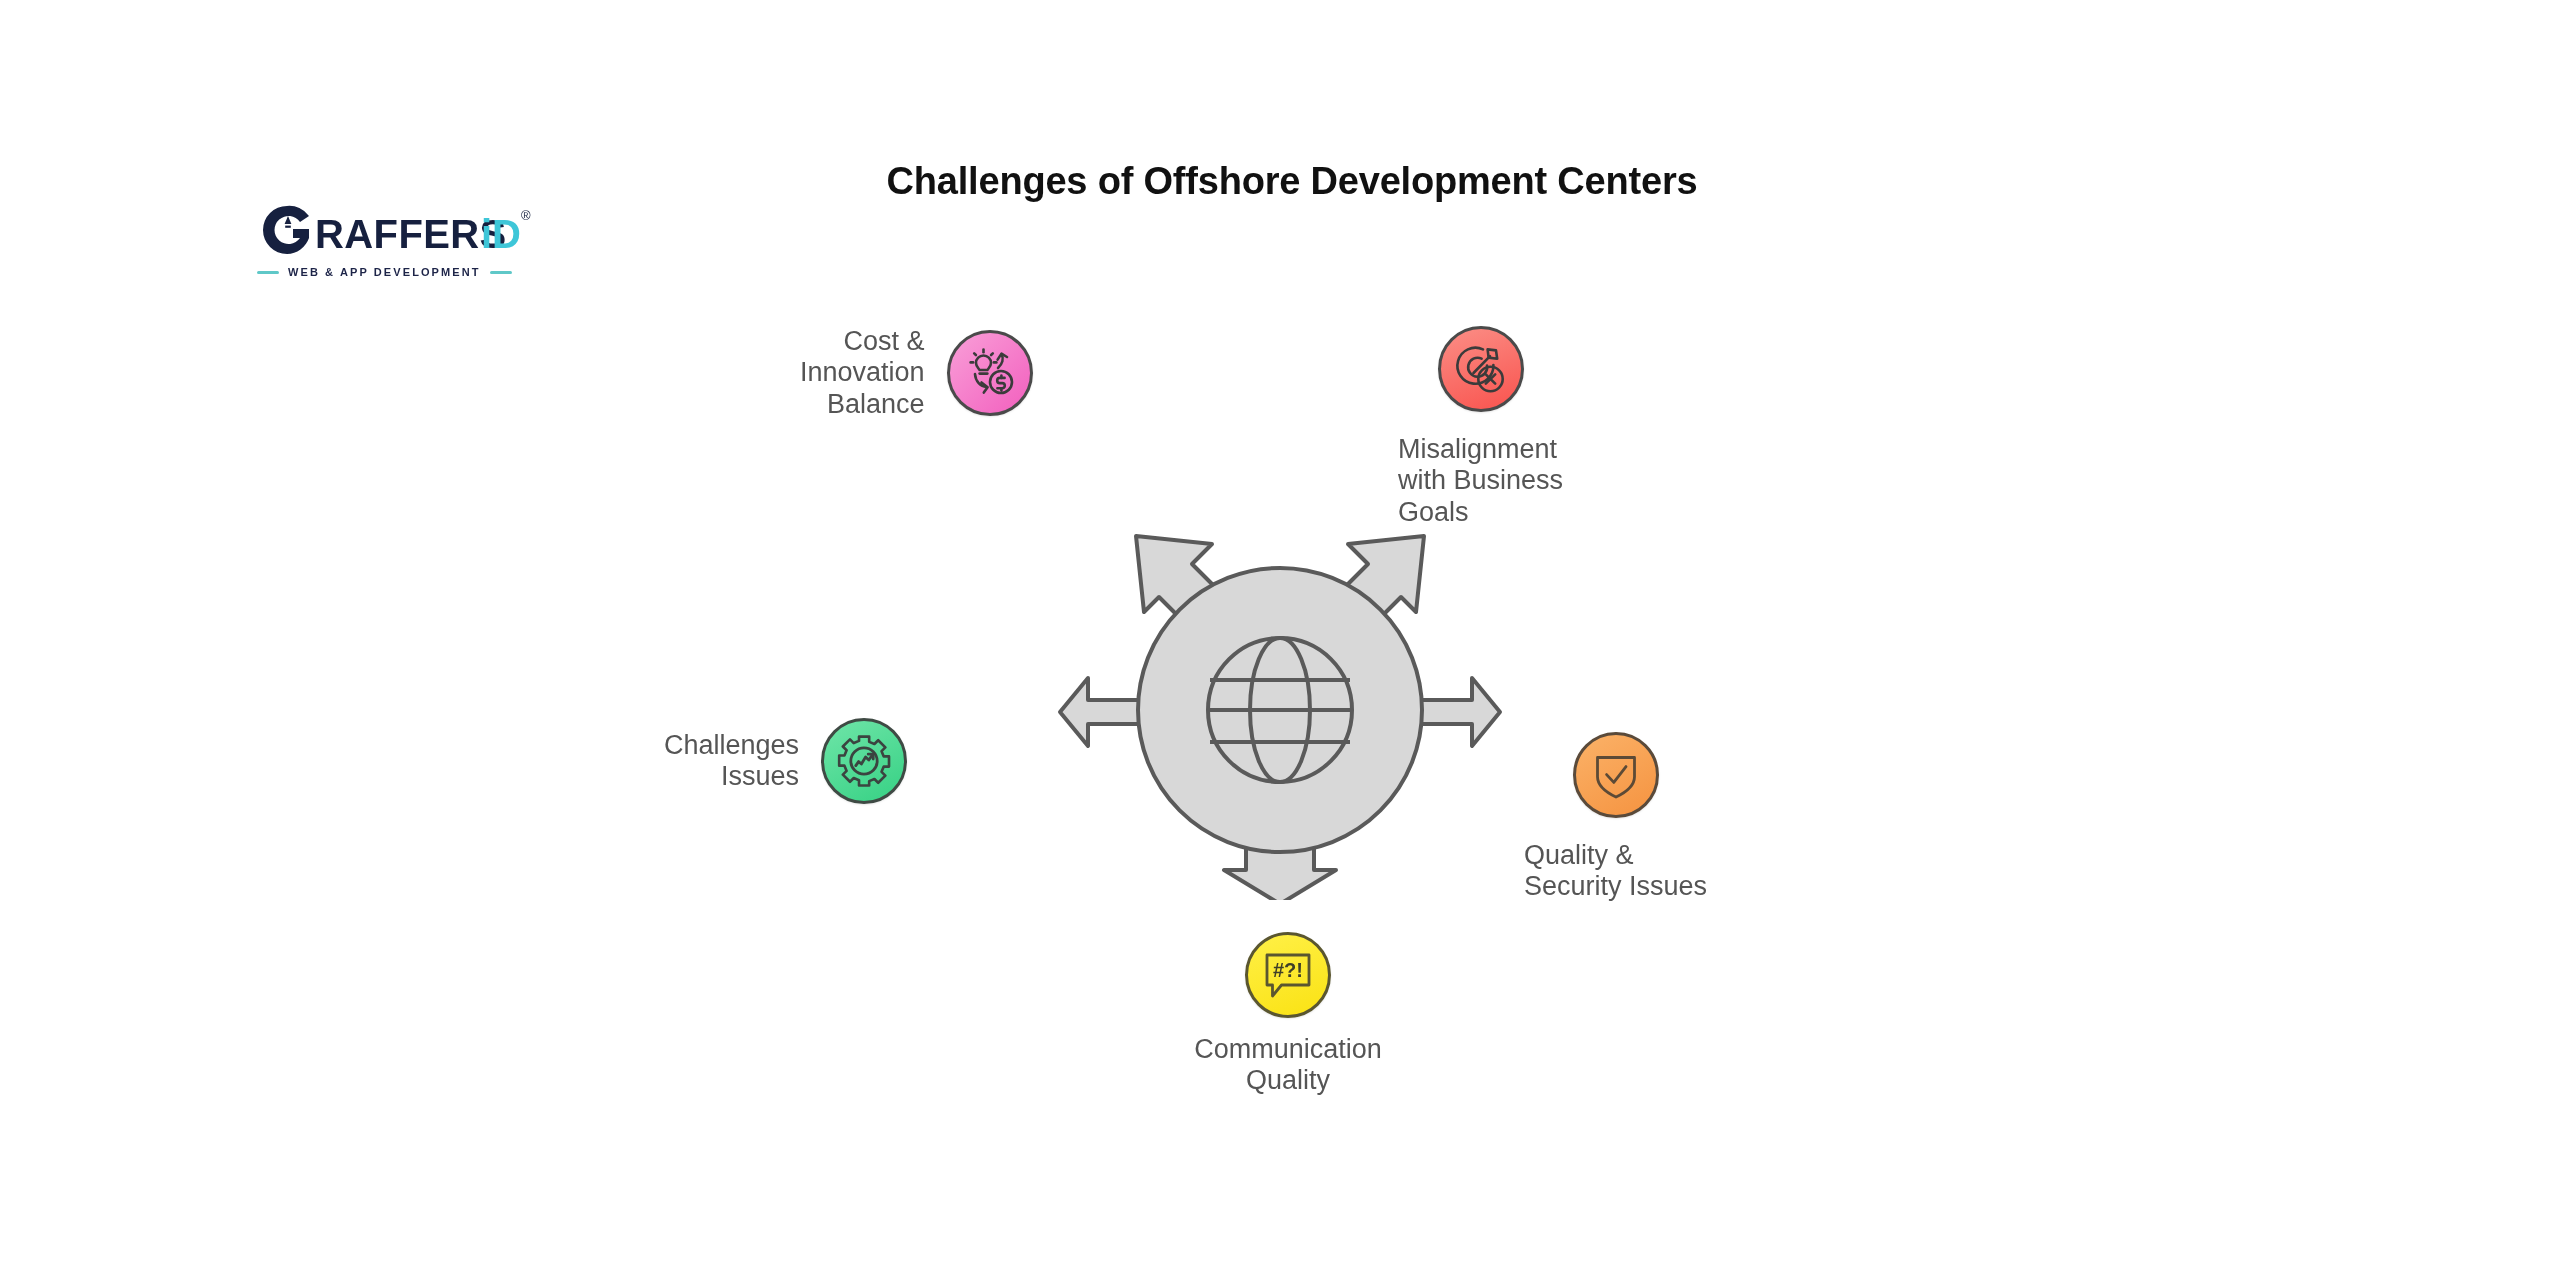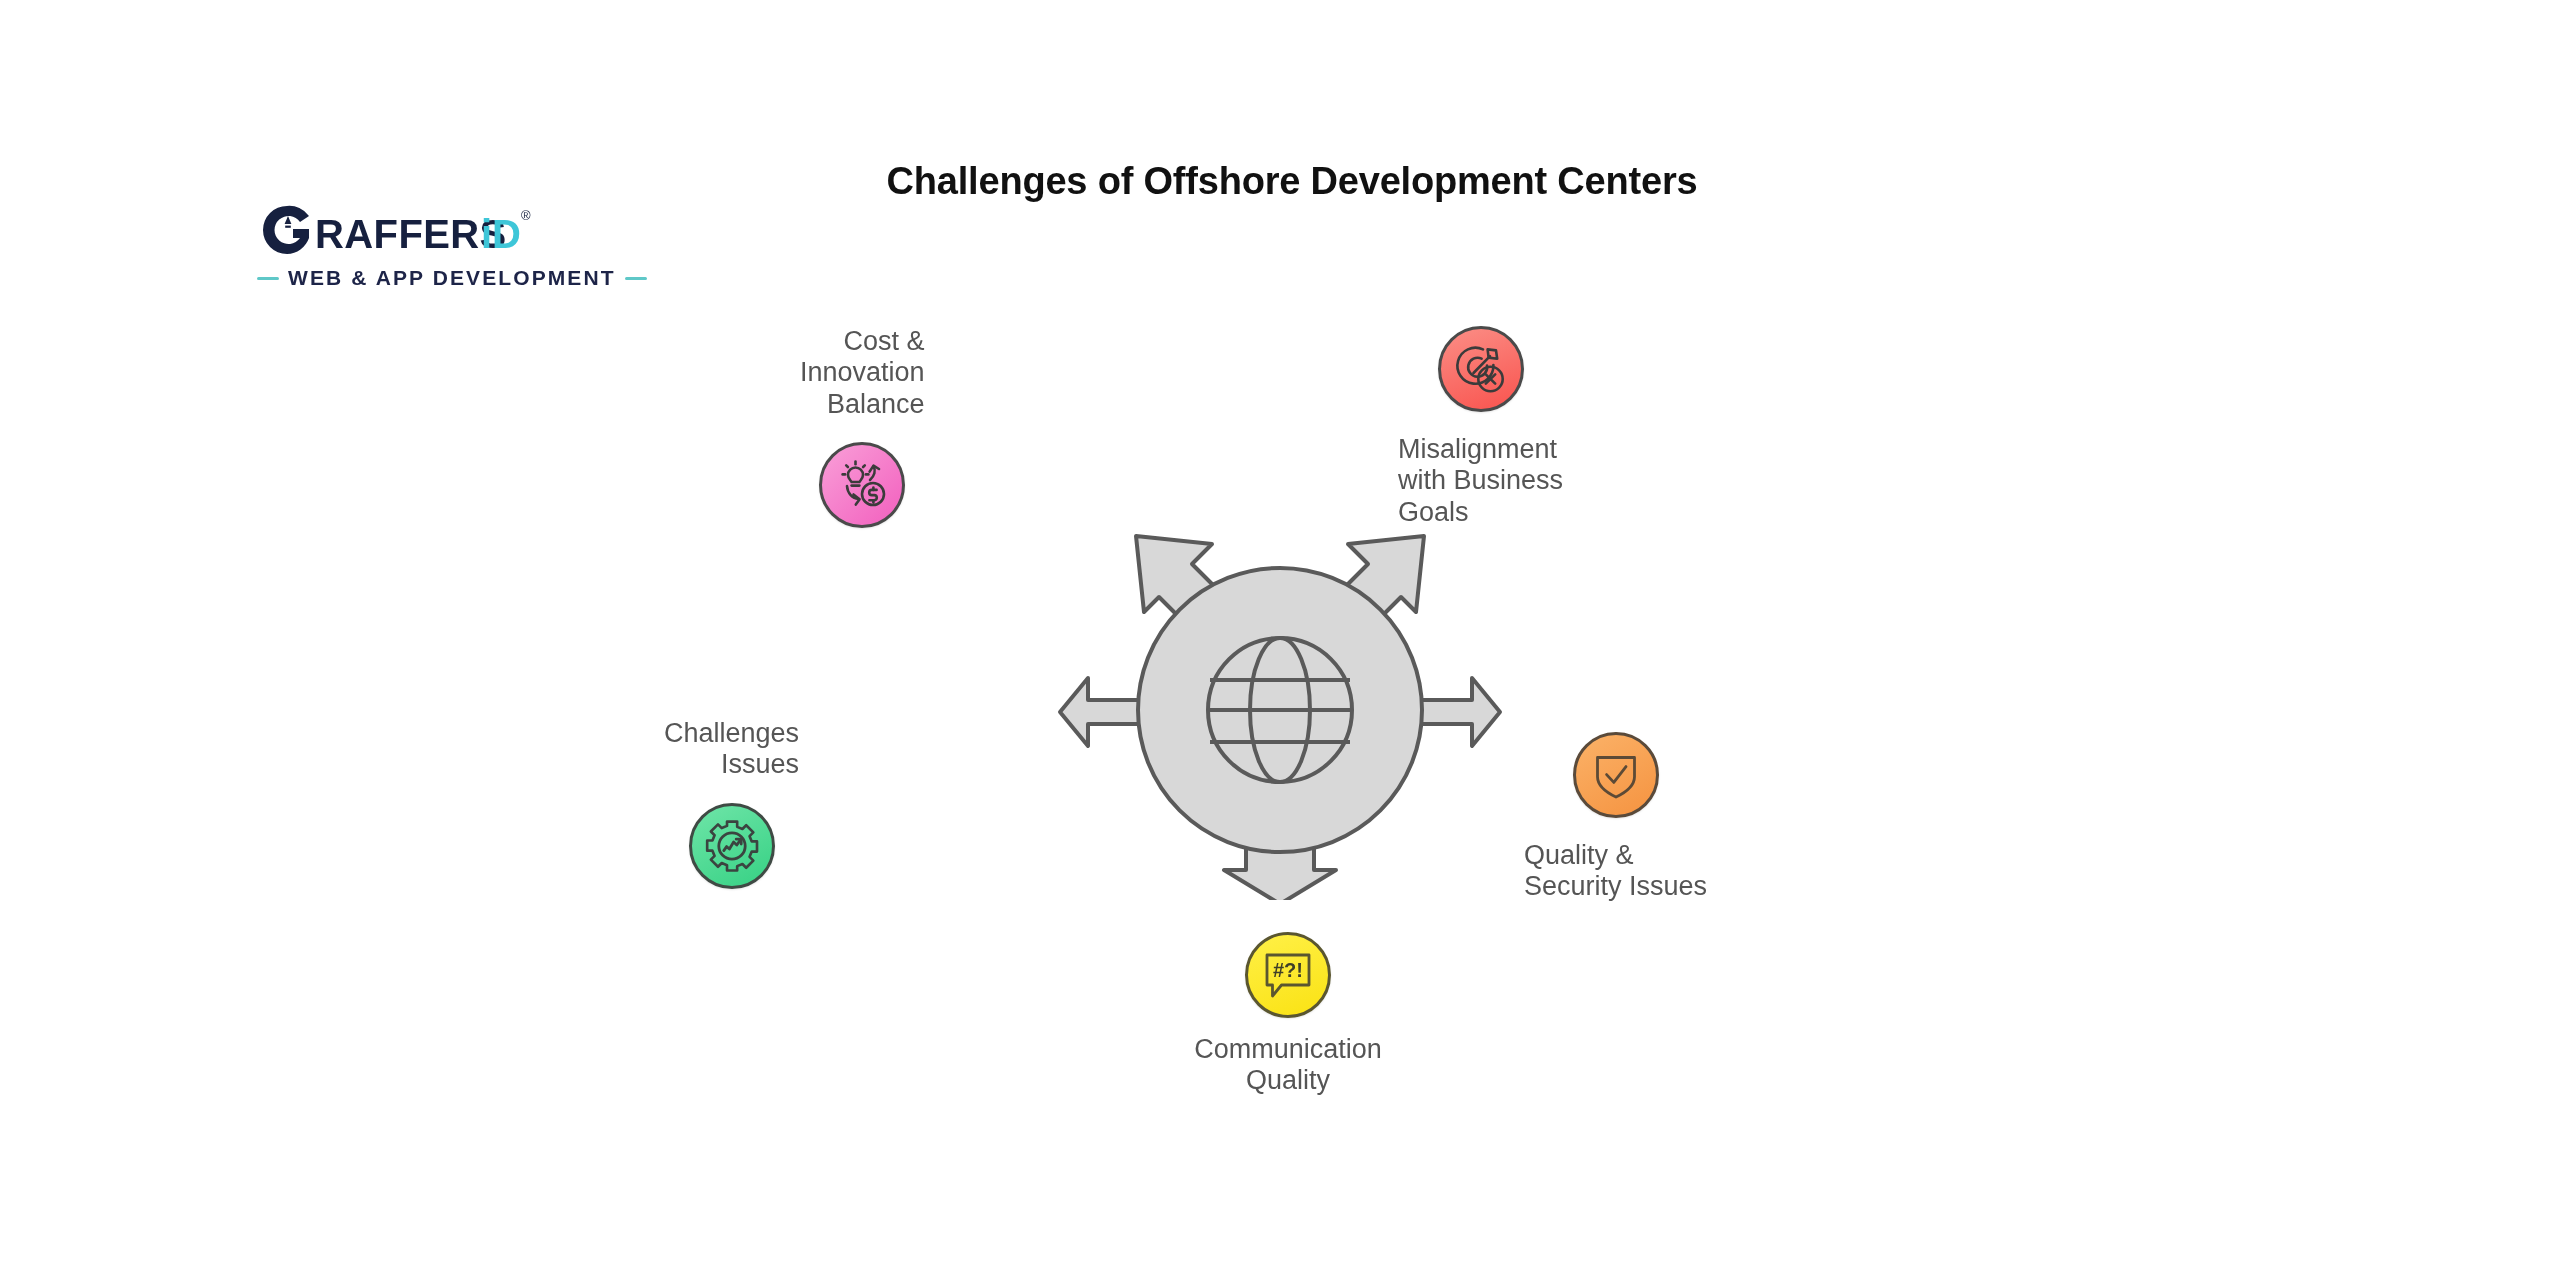--- a/index.html
+++ b/index.html
@@ -41,21 +41,21 @@
     width: 262px;
   }
   #logo .tag-dash {
     height: 3px;
     background: #5fc8c8;
     flex: 0 0 22px;
     border-radius: 2px;
   }
   #logo .tag-dash.right { flex: 0 0 22px; }
   #logo .logo-tagline {
-    font-size: 21px;
+    font-size: 11px;
     letter-spacing: 2.1px;
     font-weight: 700;
     color: #1d2448;
     white-space: nowrap;
   }
 
   
   #title {
     position: absolute;
     left: 16px;
@@ -88,21 +88,21 @@
     height: 420px;
   }
 
   
   .node {
     position: absolute;
     display: flex;
     align-items: center;
     gap: 22px;
   }
-  .node.left-label { flex-direction: column; }
+  .node.left-label { flex-direction: row; }
   .node.right-label { flex-direction: column; }
   .node.stack { flex-direction: column; gap: 16px; }
 
   .badge {
     border-radius: 50%;
     flex: 0 0 auto;
     display: flex;
     align-items: center;
     justify-content: center;
     border: 3px solid #4a4a4a;

